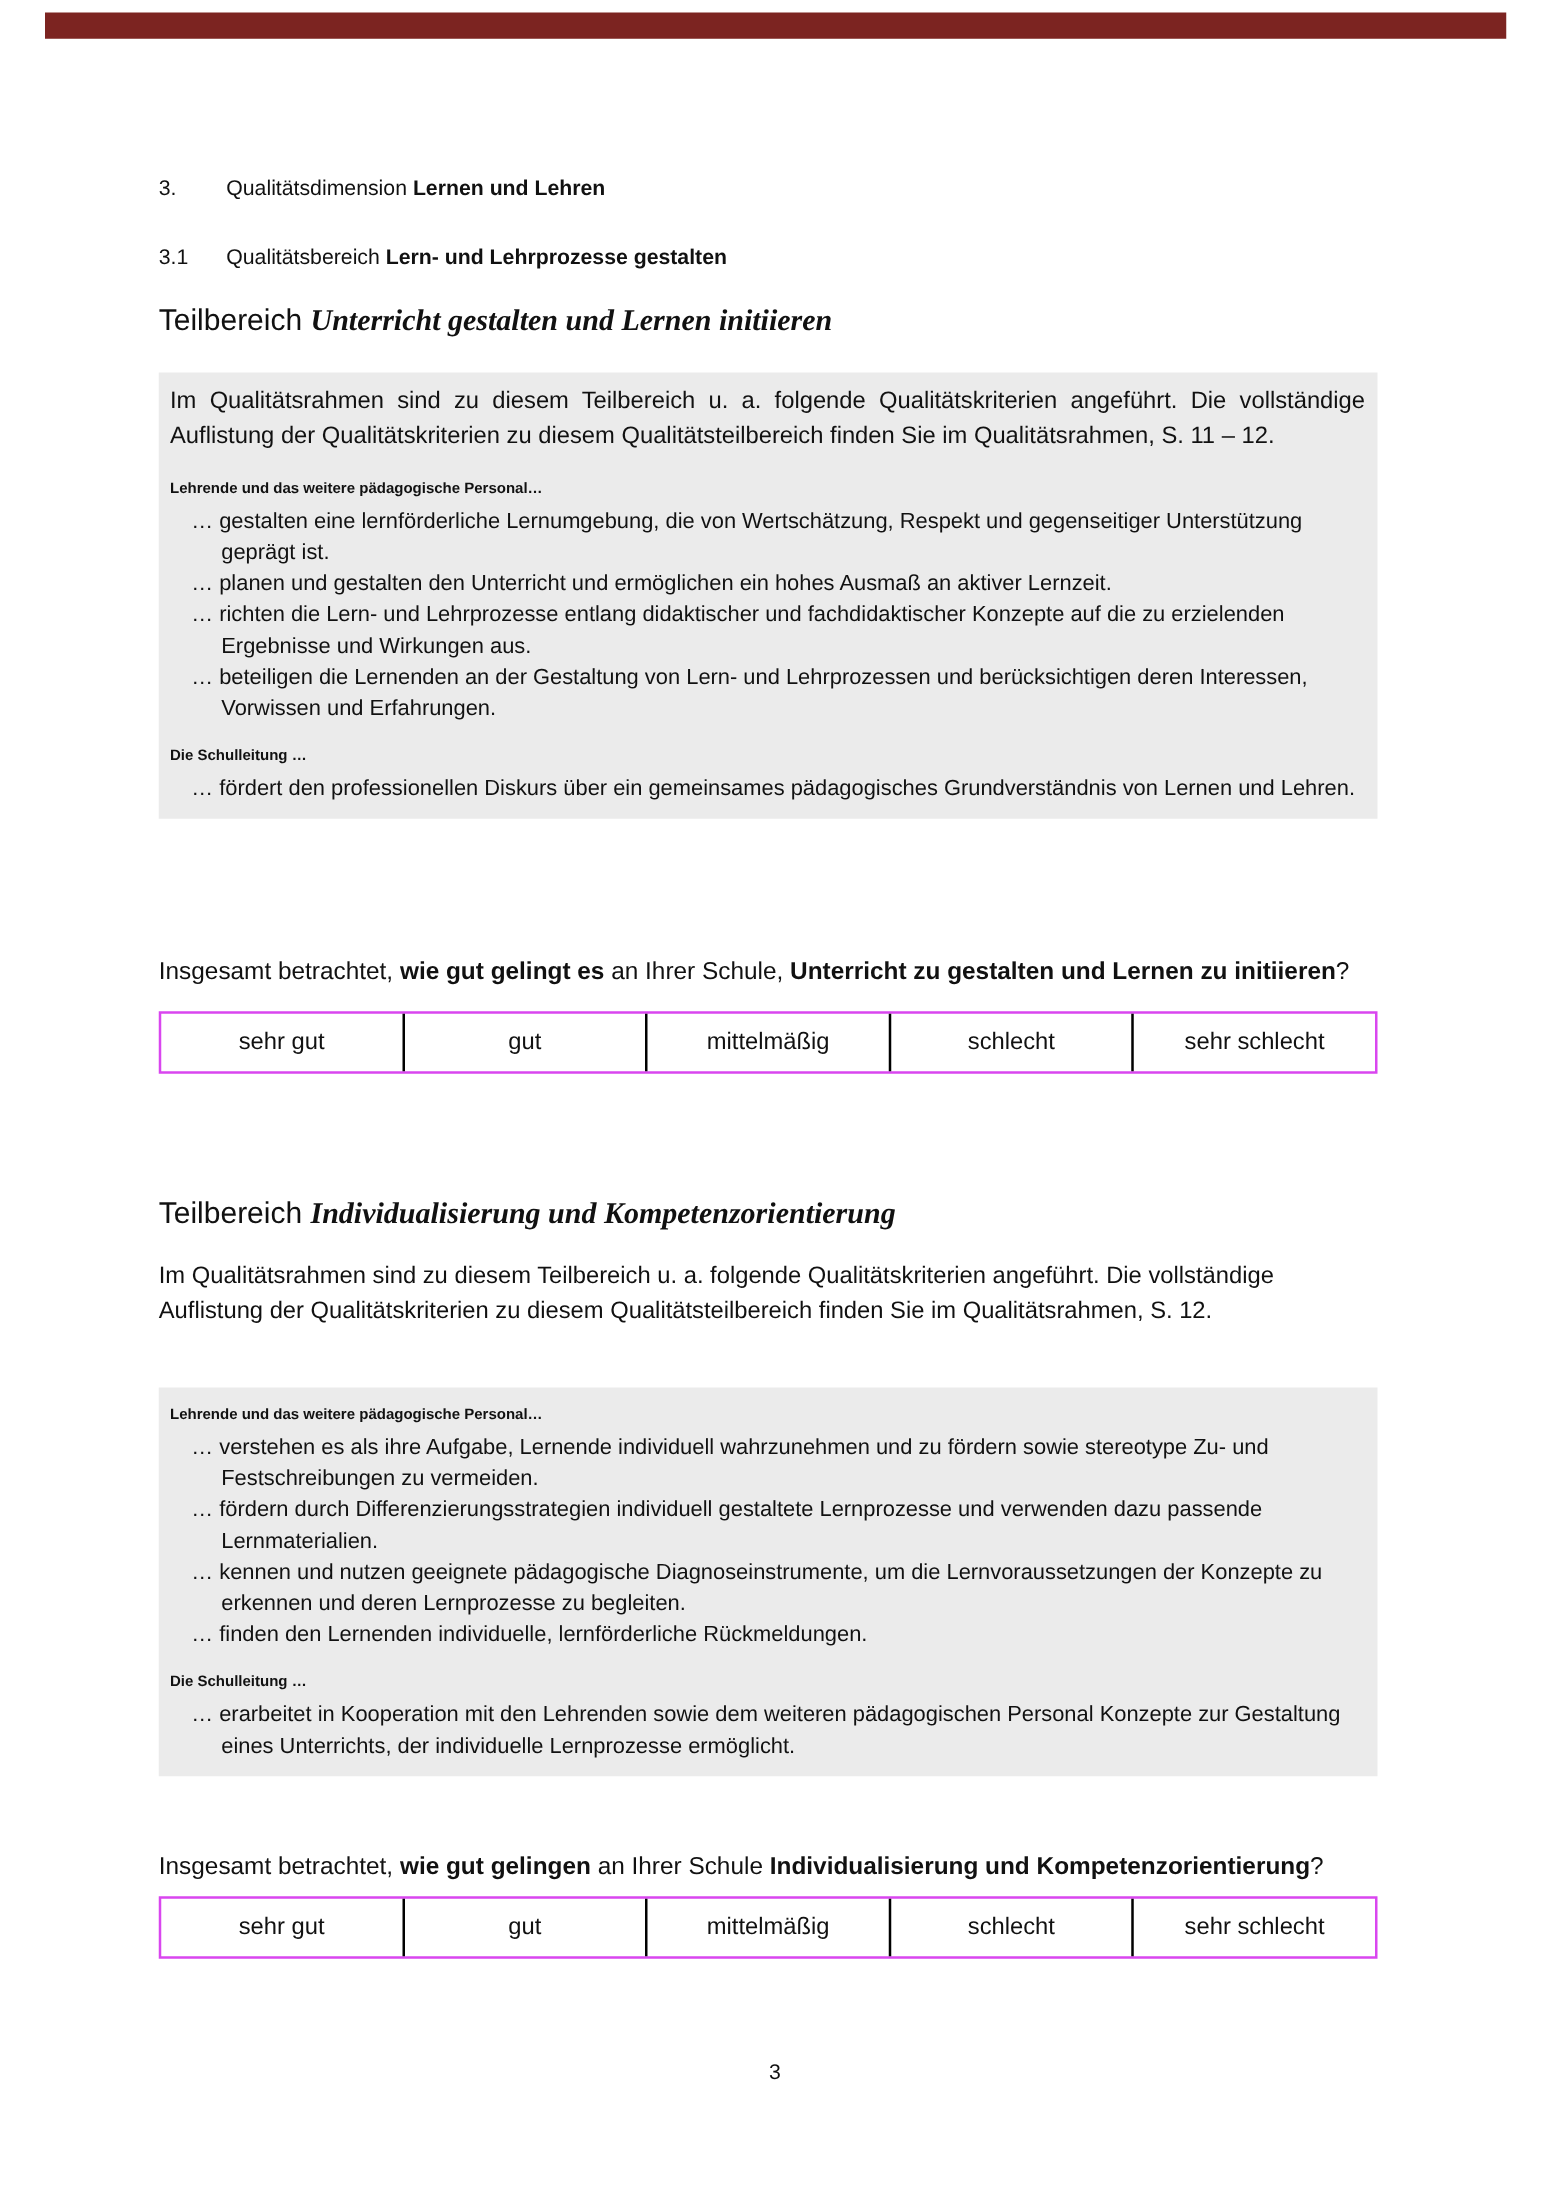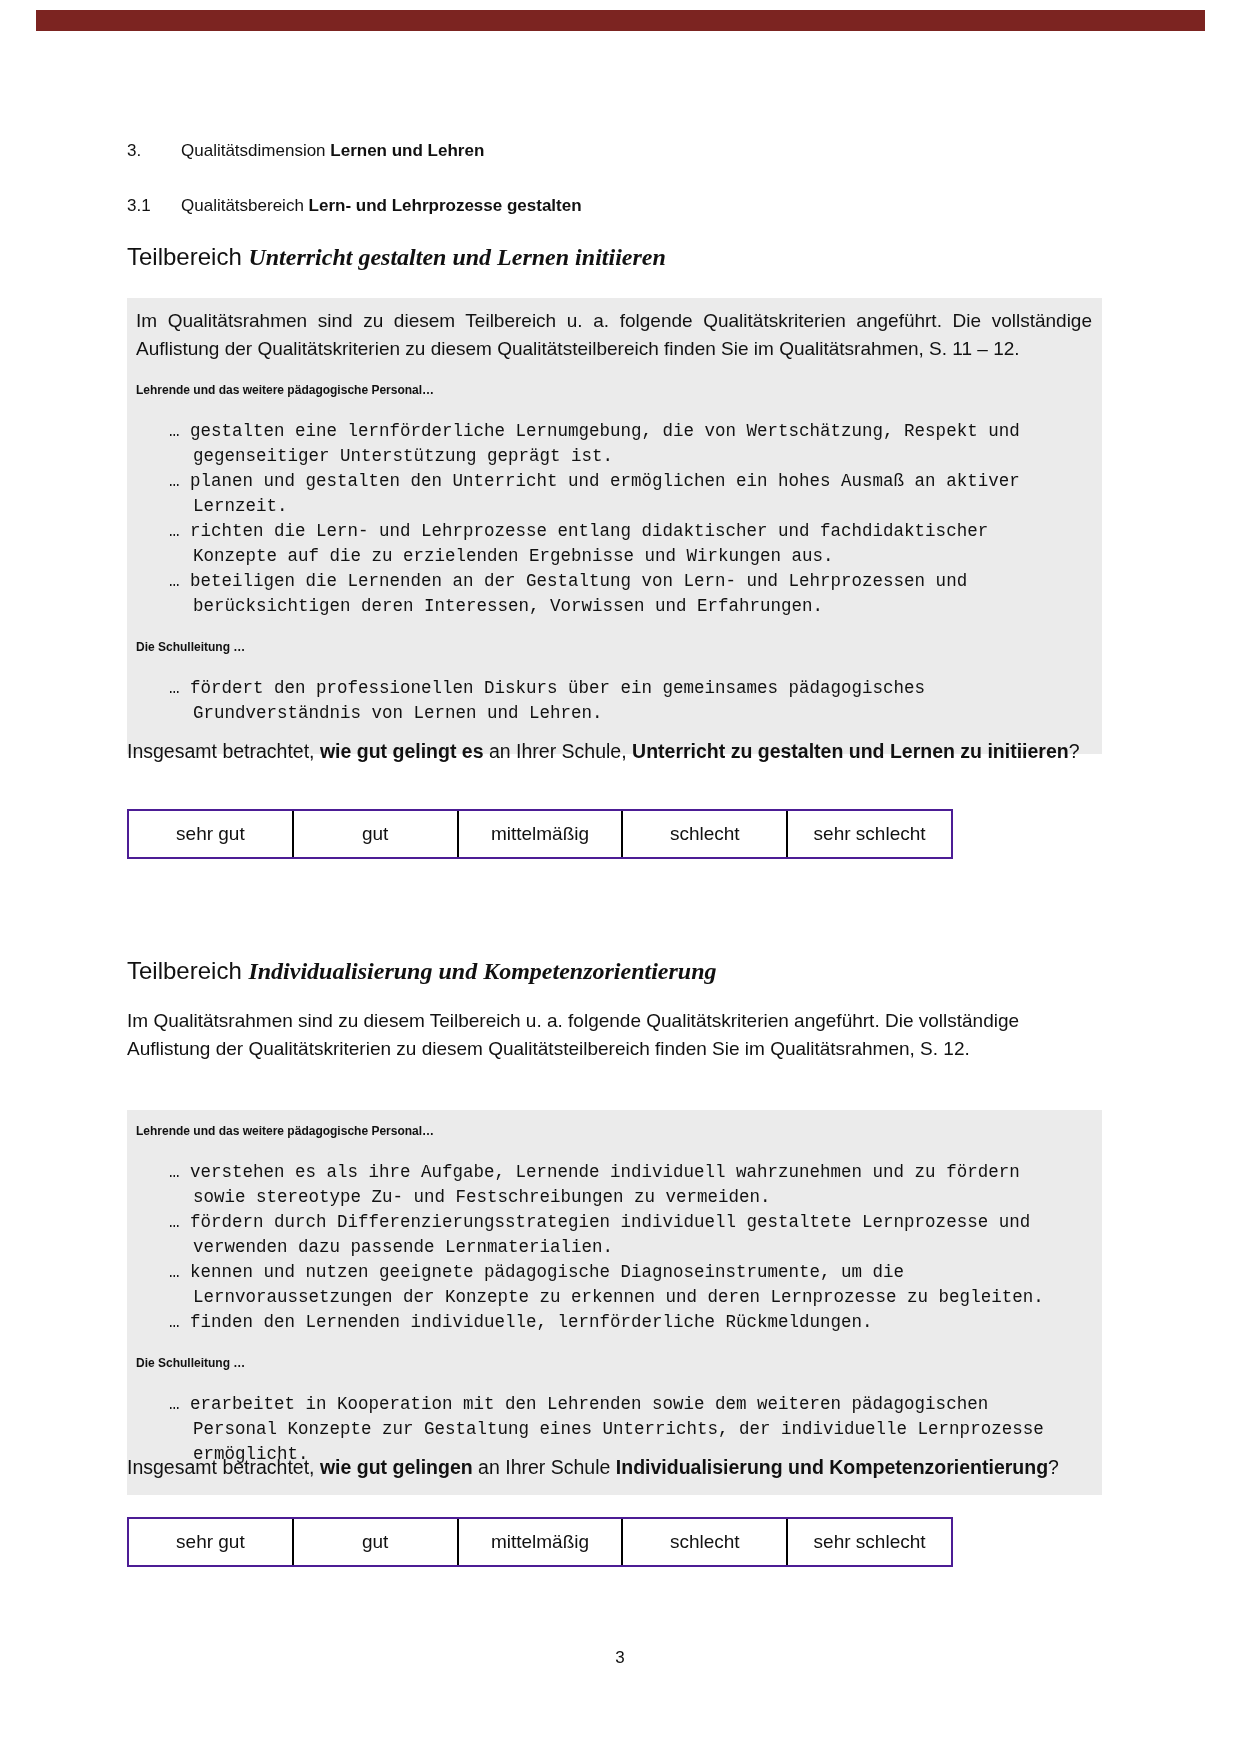--- a/index.html
+++ b/index.html
@@ -20,32 +20,32 @@
   .tb-head{left:127px;width:980px;font-size:24px;line-height:30px;font-weight:400;white-space:nowrap;}
   .tb-head .bi{font-weight:700;font-style:italic;font-family:Liberation Serif, serif;}
 
   
   .greybox{left:127px;width:975px;background:#ebebeb;box-sizing:border-box;padding:9px 10px 12px 9px;}
   .intro{font-size:19px;line-height:28px;margin:0;}
   .intro.justify{text-align:justify;}
   .intro.white{left:127px;width:975px;}
   .grp-h{font-size:12px;line-height:25px;font-weight:700;margin:13px 0 1px 0;}
   .grp-h:first-child{margin-top:0;}
-  ul.crit{list-style:none;margin:16px;padding:0;font-family:Liberation Mono, monospace;}
+  ul.crit{list-style:none;margin:0;padding:0;}
   ul.crit li{
     font-size:17.5px;line-height:25px;
     padding-left:41px;text-indent:-24px;margin:0;
   }
 
   
-  .question{left:127px;width:975px;font-size:19.5px;line-height:30px;}
+  .question{left:127px;width:975px;font-size:19.5px;line-height:30px;margin-top:26px;}
   .question .b{font-weight:700;}
 
   
-  .scale{left:127px;width:826px;height:50px;display:flex;border:2px solid #4c1d95;box-sizing:border-box;}
+  .scale{left:127px;width:975px;height:50px;display:flex;border:2px solid #d946ef;box-sizing:border-box;}
   .scale .cell{
     flex:1 1 0;display:flex;align-items:center;justify-content:center;
     border-left:2px solid #000;font-size:19px;
   }
   .scale .cell:first-child{border-left:none;}
 
   .pagenum{left:0;top:1648px;width:1240px;text-align:center;font-size:17px;}
 </style>
 </head>
 <body>

